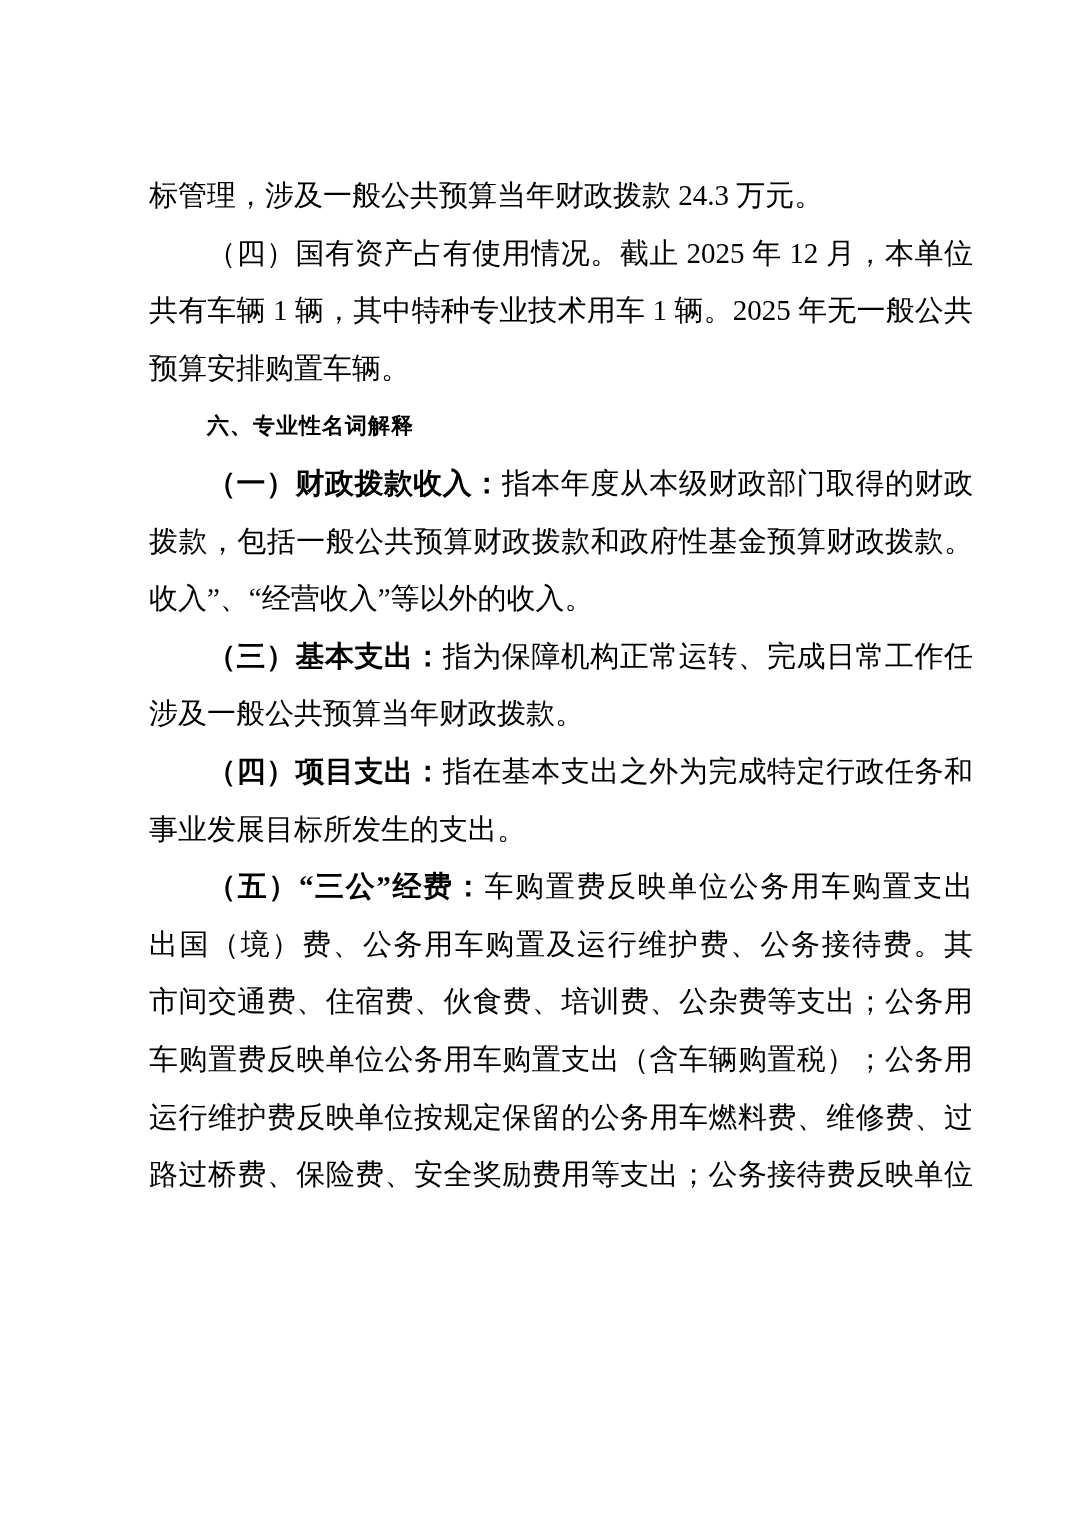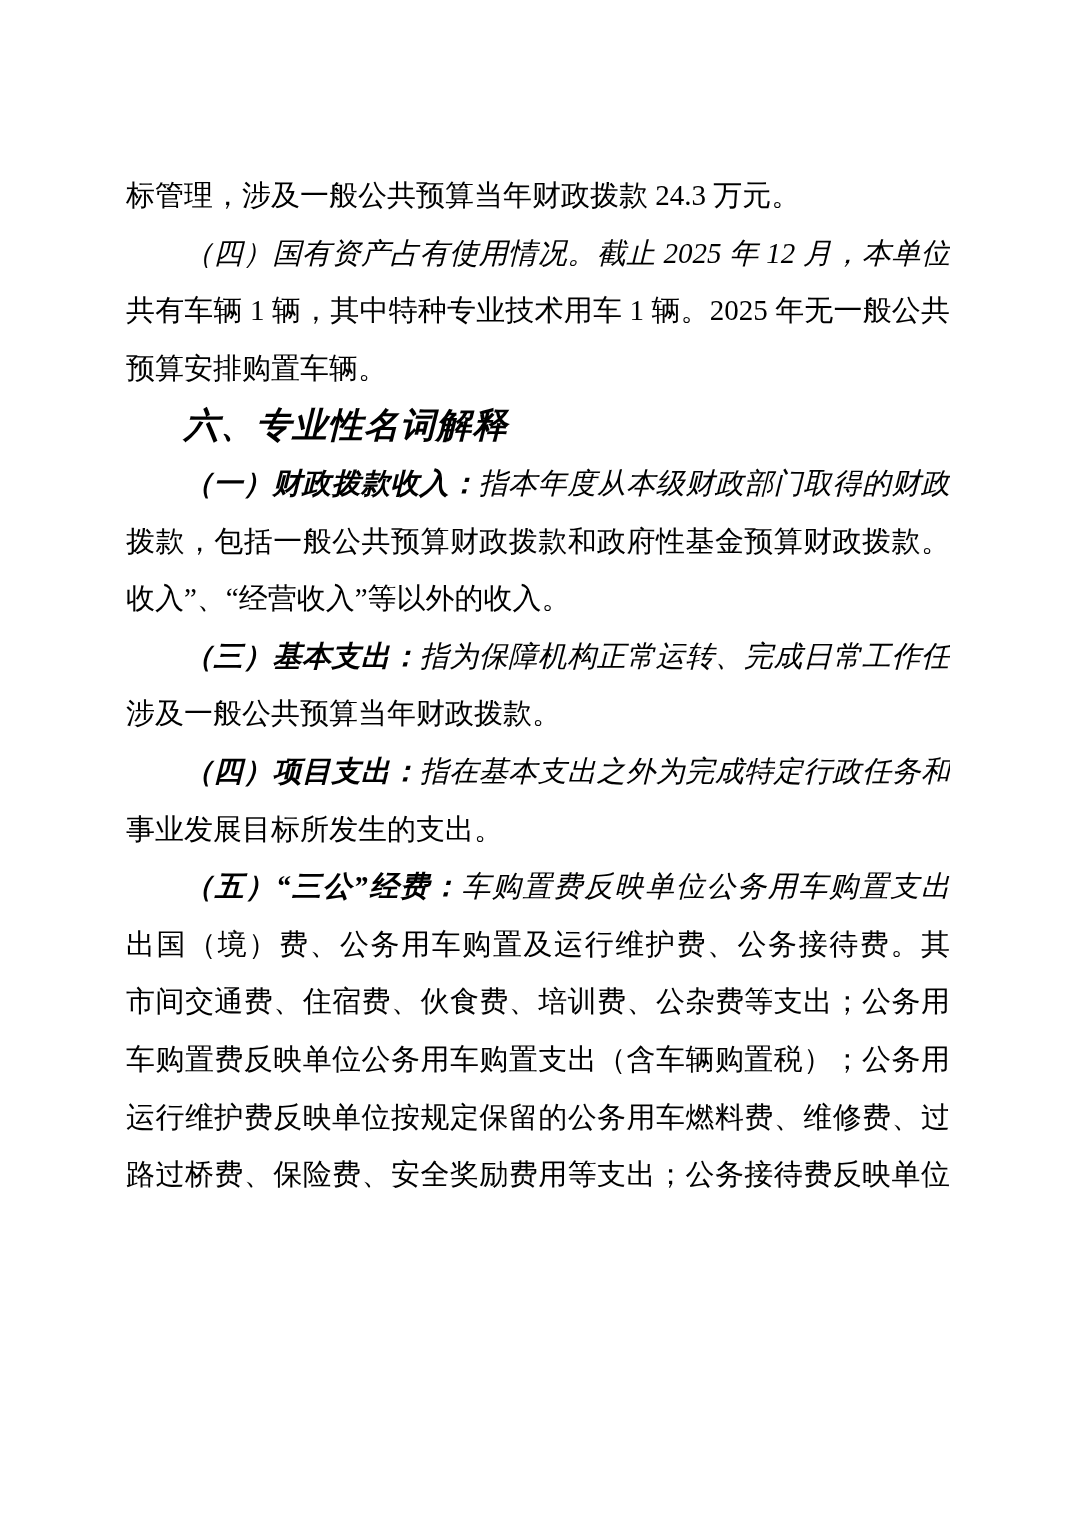--- a/index.html
+++ b/index.html
@@ -27,37 +27,36 @@
     color:#000000;
     text-align:justify;
     text-align-last:left;
     overflow:hidden;
   }
   .line.fill{
     text-align-last:justify;
   }
   .line.indent{
     text-indent:58px;
-    font-style:italic;
   }
   .line.heading{
     font-family:"DejaVu Sans","Liberation Sans",sans-serif;
     font-weight:bold;
-    font-size:35px;
+    font-size:22px;
     letter-spacing:1px;
   }
   .seg.bold{
     font-weight:bold;
   }
 </style>
 </head>
 <body>
 
 <div class="page" style="background: rgb(255, 255, 255);">
-  <div class="content" id="doc-content" style="color: rgb(0, 0, 0);">
+  <div class="content" id="doc-content" style="color: rgb(0, 0, 0); margin-left: 23px;">
       <div class="line"><span class="seg">标管理，涉及一般公共预算当年财政拨款 24.3 万元。</span></div>
       <div class="line indent fill"><span class="seg">（四）国有资产占有使用情况。截止 2025 年 12 月，本单位</span></div>
       <div class="line fill"><span class="seg">共有车辆 1 辆，其中特种专业技术用车 1 辆。2025 年无一般公共</span></div>
       <div class="line"><span class="seg">预算安排购置车辆。</span></div>
       <div class="line heading indent"><span class="seg bold">六、专业性名词解释</span></div>
       <div class="line indent fill"><span class="seg bold">（一）财政拨款收入：</span><span class="seg">指本年度从本级财政部门取得的财政</span></div>
       <div class="line fill"><span class="seg">拨款，包括一般公共预算财政拨款和政府性基金预算财政拨款。</span></div>
       <div class="line"><span class="seg">收入”、“经营收入”等以外的收入。</span></div>
       <div class="line indent fill"><span class="seg bold">（三）基本支出：</span><span class="seg">指为保障机构正常运转、完成日常工作任</span></div>
       <div class="line"><span class="seg">涉及一般公共预算当年财政拨款。</span></div>

